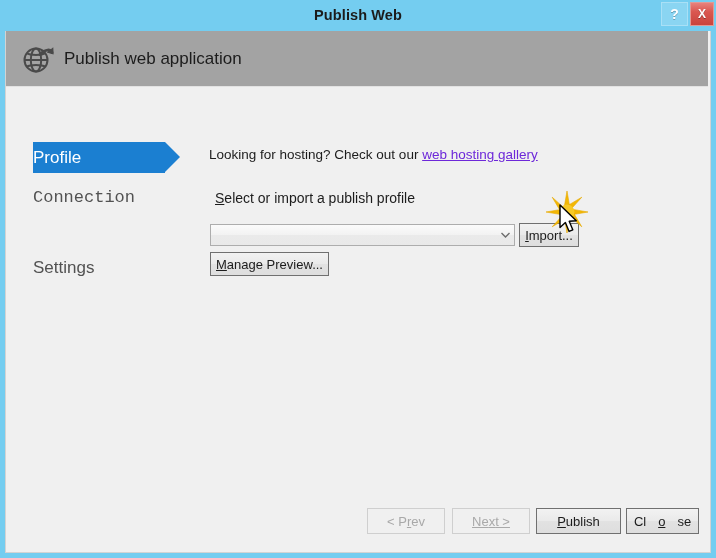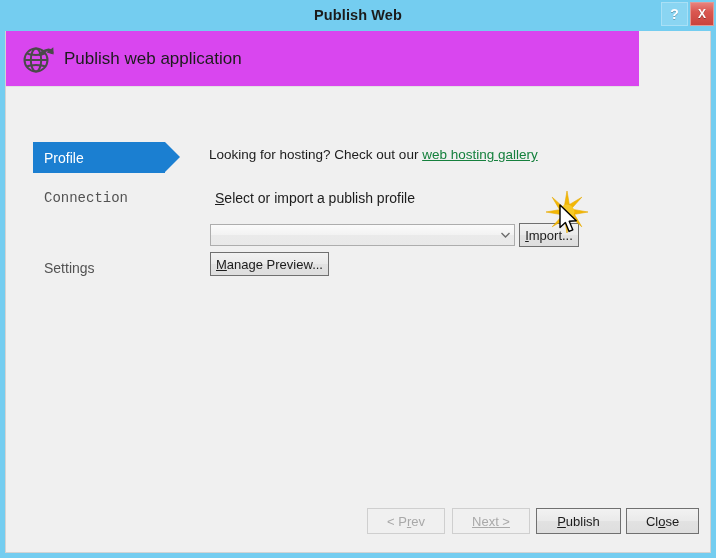--- a/index.html
+++ b/index.html
@@ -85,23 +85,23 @@
     box-sizing: border-box;
     background: #f0f0f0;
     border: 1px solid #d3d3d3;
     border-top: none;
   }
 
   
   #header {
     position: absolute;
     left: 0; top: 0;
-    width: 633px;
+    width: 702px;
     height: 55px;
-    background: #d946ef;
+    background: #a3a3a3;
     border-bottom: 1px solid #e2e2e2;
   }
   #header-icon {
     position: absolute;
     left: 14px;
     top: 10px;
     width: 36px;
     height: 36px;
   }
   #header-title {
@@ -125,22 +125,21 @@
     height: 466px;
   }
   .step {
     position: absolute;
     left: 27px;
     width: 132px;
     height: 31px;
     display: flex;
     align-items: center;
     box-sizing: border-box;
-    padding-left: 11px;
-    font-size: 14px;
+    font-size: 17px;
     color: #525252;
     user-select: none;
     white-space: nowrap;
   }
   .step.active {
     background: #1b7fd1;
     color: #ffffff;
   }
   .step.active::after {
     content: "";
@@ -168,21 +167,21 @@
   #hosting-line {
     position: absolute;
     left: 13px;
     top: 60px;
     font-size: 13.5px;
     color: #1c1c1c;
     white-space: nowrap;
     user-select: none;
   }
   #hosting-link {
-    color: #15803d;
+    color: #6d28d9;
     text-decoration: underline;
     cursor: pointer;
   }
   #profile-label {
     position: absolute;
     left: 19px;
     top: 103px;
     font-size: 14px;
     color: #1c1c1c;
     white-space: nowrap;
@@ -265,21 +264,21 @@
     white-space: nowrap;
   }
   .footbtn.disabled {
     background: #f0f0f0;
     border: 1px solid #cfcfcf;
     color: #a9a9a9;
   }
   #foot-prev  { left: 361px; width: 78px; }
   #foot-next  { left: 446px; width: 78px; text-decoration: underline; }
   #foot-publish { left: 530px; width: 85px; }
-  #foot-close   { left: 620px; width: 73px; }
+  #foot-close   { left: 620px; width: 73px; gap: 12px; }
 
   
   #click-burst {
     position: absolute;
     left: 545px;
     top: 190px;
     width: 44px;
     height: 44px;
     pointer-events: none;
   }

